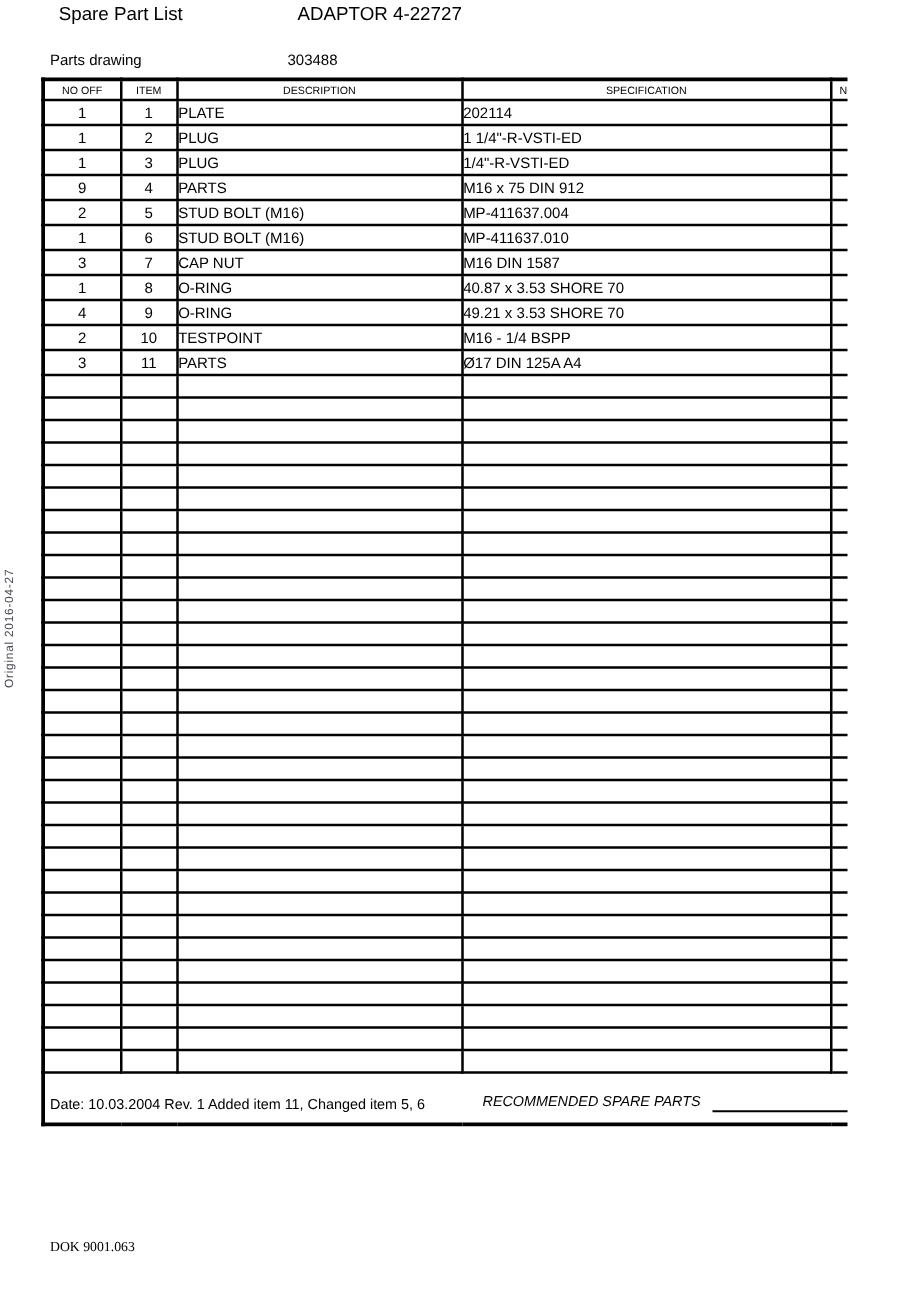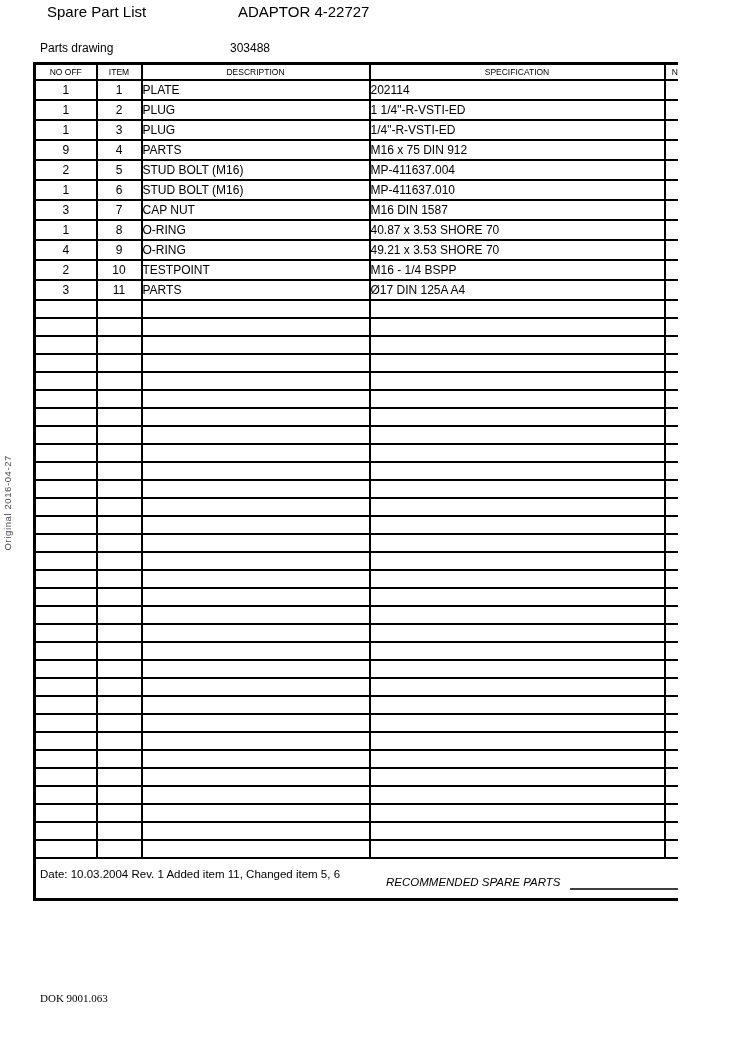--- a/index.html
+++ b/index.html
@@ -42,21 +42,21 @@
     font-size:12px; padding:0;
   }
   td.c { text-align:center; }
   td.l { text-align:left; padding-left:3px; }
   tfoot td.footrow {
     position:relative;
     height:41px;
     border-left:none; border-right:none; border-bottom:none;
     border-top:2px solid #000;
   }
-  .date-note { position:absolute; left:4px;   bottom:15px; font-size:11.5px; }
+  .date-note { position:absolute; left:4px;   bottom:5px; font-size:11.5px; }
   .rec-label { position:absolute; left:350px; bottom:7px; font-size:11.5px;font-style:italic; }
   .arrow-svg { position:absolute; right:12px; bottom:4px; }
   .dok    { position:absolute; left:40px; top:992px; font-size:11px;font-family:Liberation Serif, serif; }
   .pageno { position:absolute; left:33px; width:677px; top:989px; text-align:center; font-size:13.5px; }
   .drawno { position:absolute; left:33px; width:677px; top:990px; text-align:right;  font-size:13px; }
 </style>
 </head>
 <body>
 
 <div class="page">

